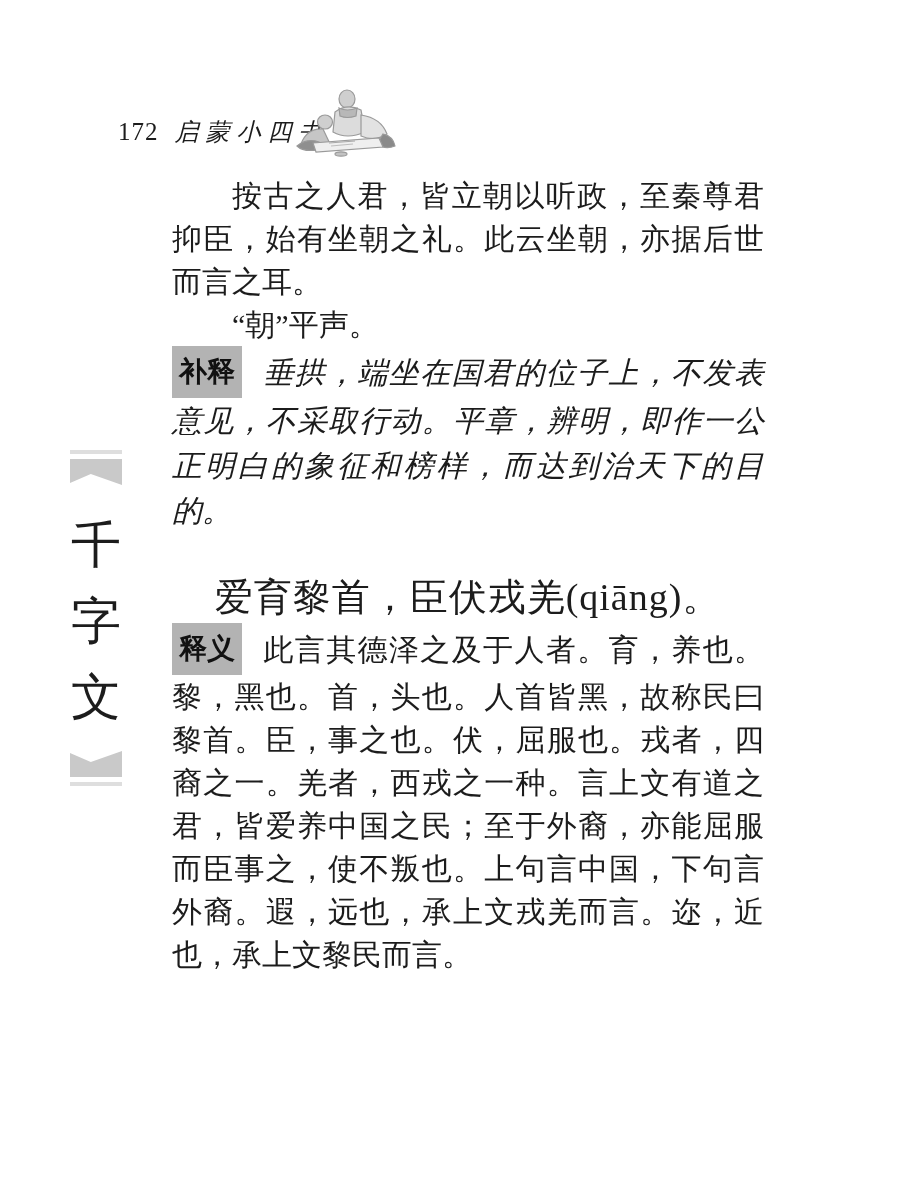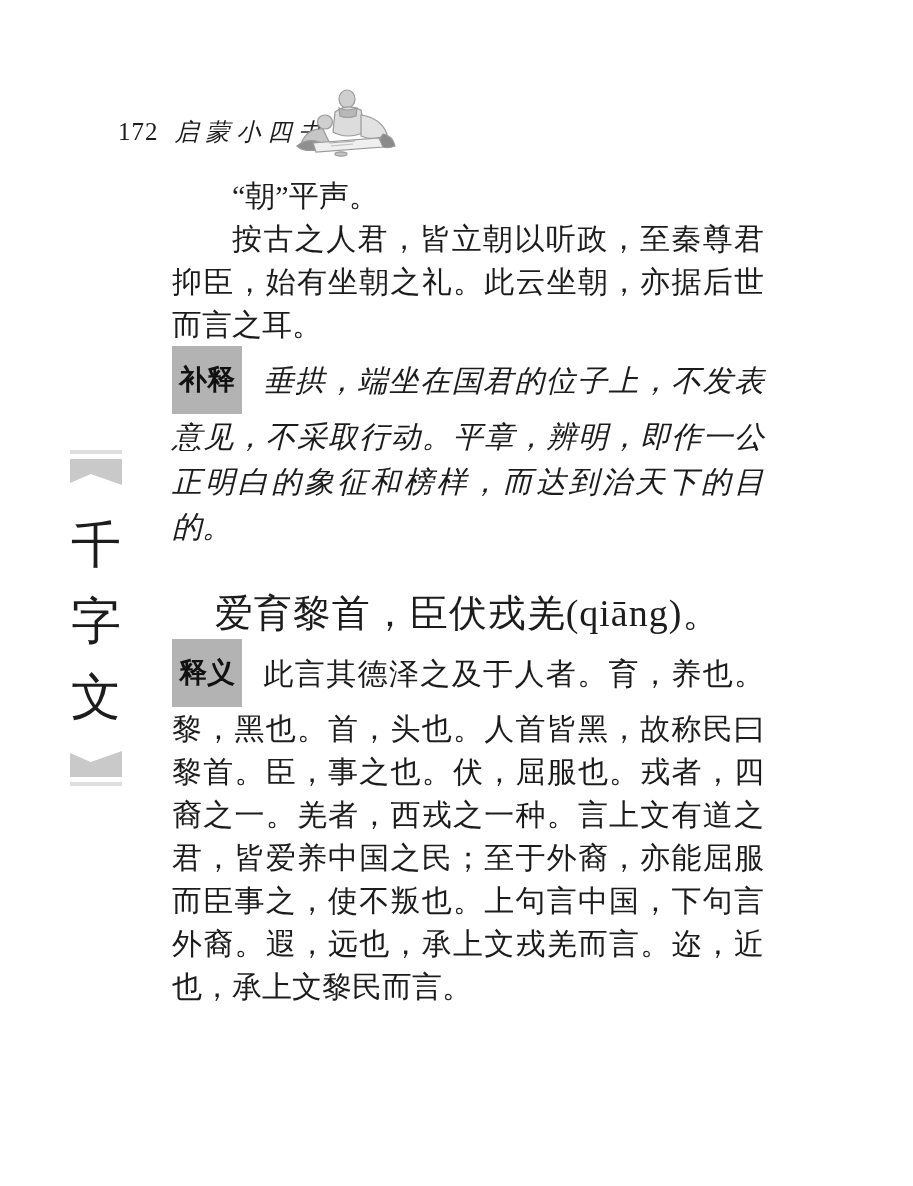--- a/index.html
+++ b/index.html
@@ -26,21 +26,21 @@
   .main{
     position:absolute;left:172px;top:174px;width:592px;
     font-size:30px;line-height:43px;text-align:justify;
   }
   .main p{margin:0;}
   .indent{text-indent:2em;}
   .kai{font-style:italic;}
   .label-box{
     display:inline-block;background:#b3b3b3;color:#111;
     font-style:normal;font-weight:bold;font-size:28px;line-height:36px;
-    padding:16px 7px;margin-right:20px;vertical-align:2px;
+    padding:8px 7px;margin-right:20px;vertical-align:2px;
   }
   .supplement{margin-top:14px;line-height:45px;}
   .verse{margin-top:38px;font-size:38px;line-height:52px;text-align:center;letter-spacing:1px;}
   .interpretation{margin-top:30px;}
 </style>
 </head>
 <body>
 
 <div class="header">
   <span class="page-number">172</span>
@@ -73,22 +73,22 @@
   <div class="ribbon ribbon-top"></div>
   <div class="side-char">千</div>
   <div class="side-char">字</div>
   <div class="side-char">文</div>
   <div class="ribbon ribbon-bottom"></div>
   <div class="side-rule"></div>
 </div>
 
 <div class="main">
 
+  <p class="indent">按古之人君，皆立朝以听政，至秦尊君抑臣，始有坐朝之礼。此云坐朝，亦据后世而言之耳。</p>
   <p class="indent">“朝”平声。</p>
-  <p class="indent">按古之人君，皆立朝以听政，至秦尊君抑臣，始有坐朝之礼。此云坐朝，亦据后世而言之耳。</p>
 
   <p class="supplement kai">
     <span class="label-box">补释</span><span>垂拱，端坐在国君的位子上，不发表意见，不采取行动。平章，辨明，即作一公正明白的象征和榜样，而达到治天下的目的。</span>
   </p>
 
   <div class="verse">
     <div>爱育黎首，臣伏戎羌(qiāng)。</div>
   </div>
 
   <p class="interpretation">

